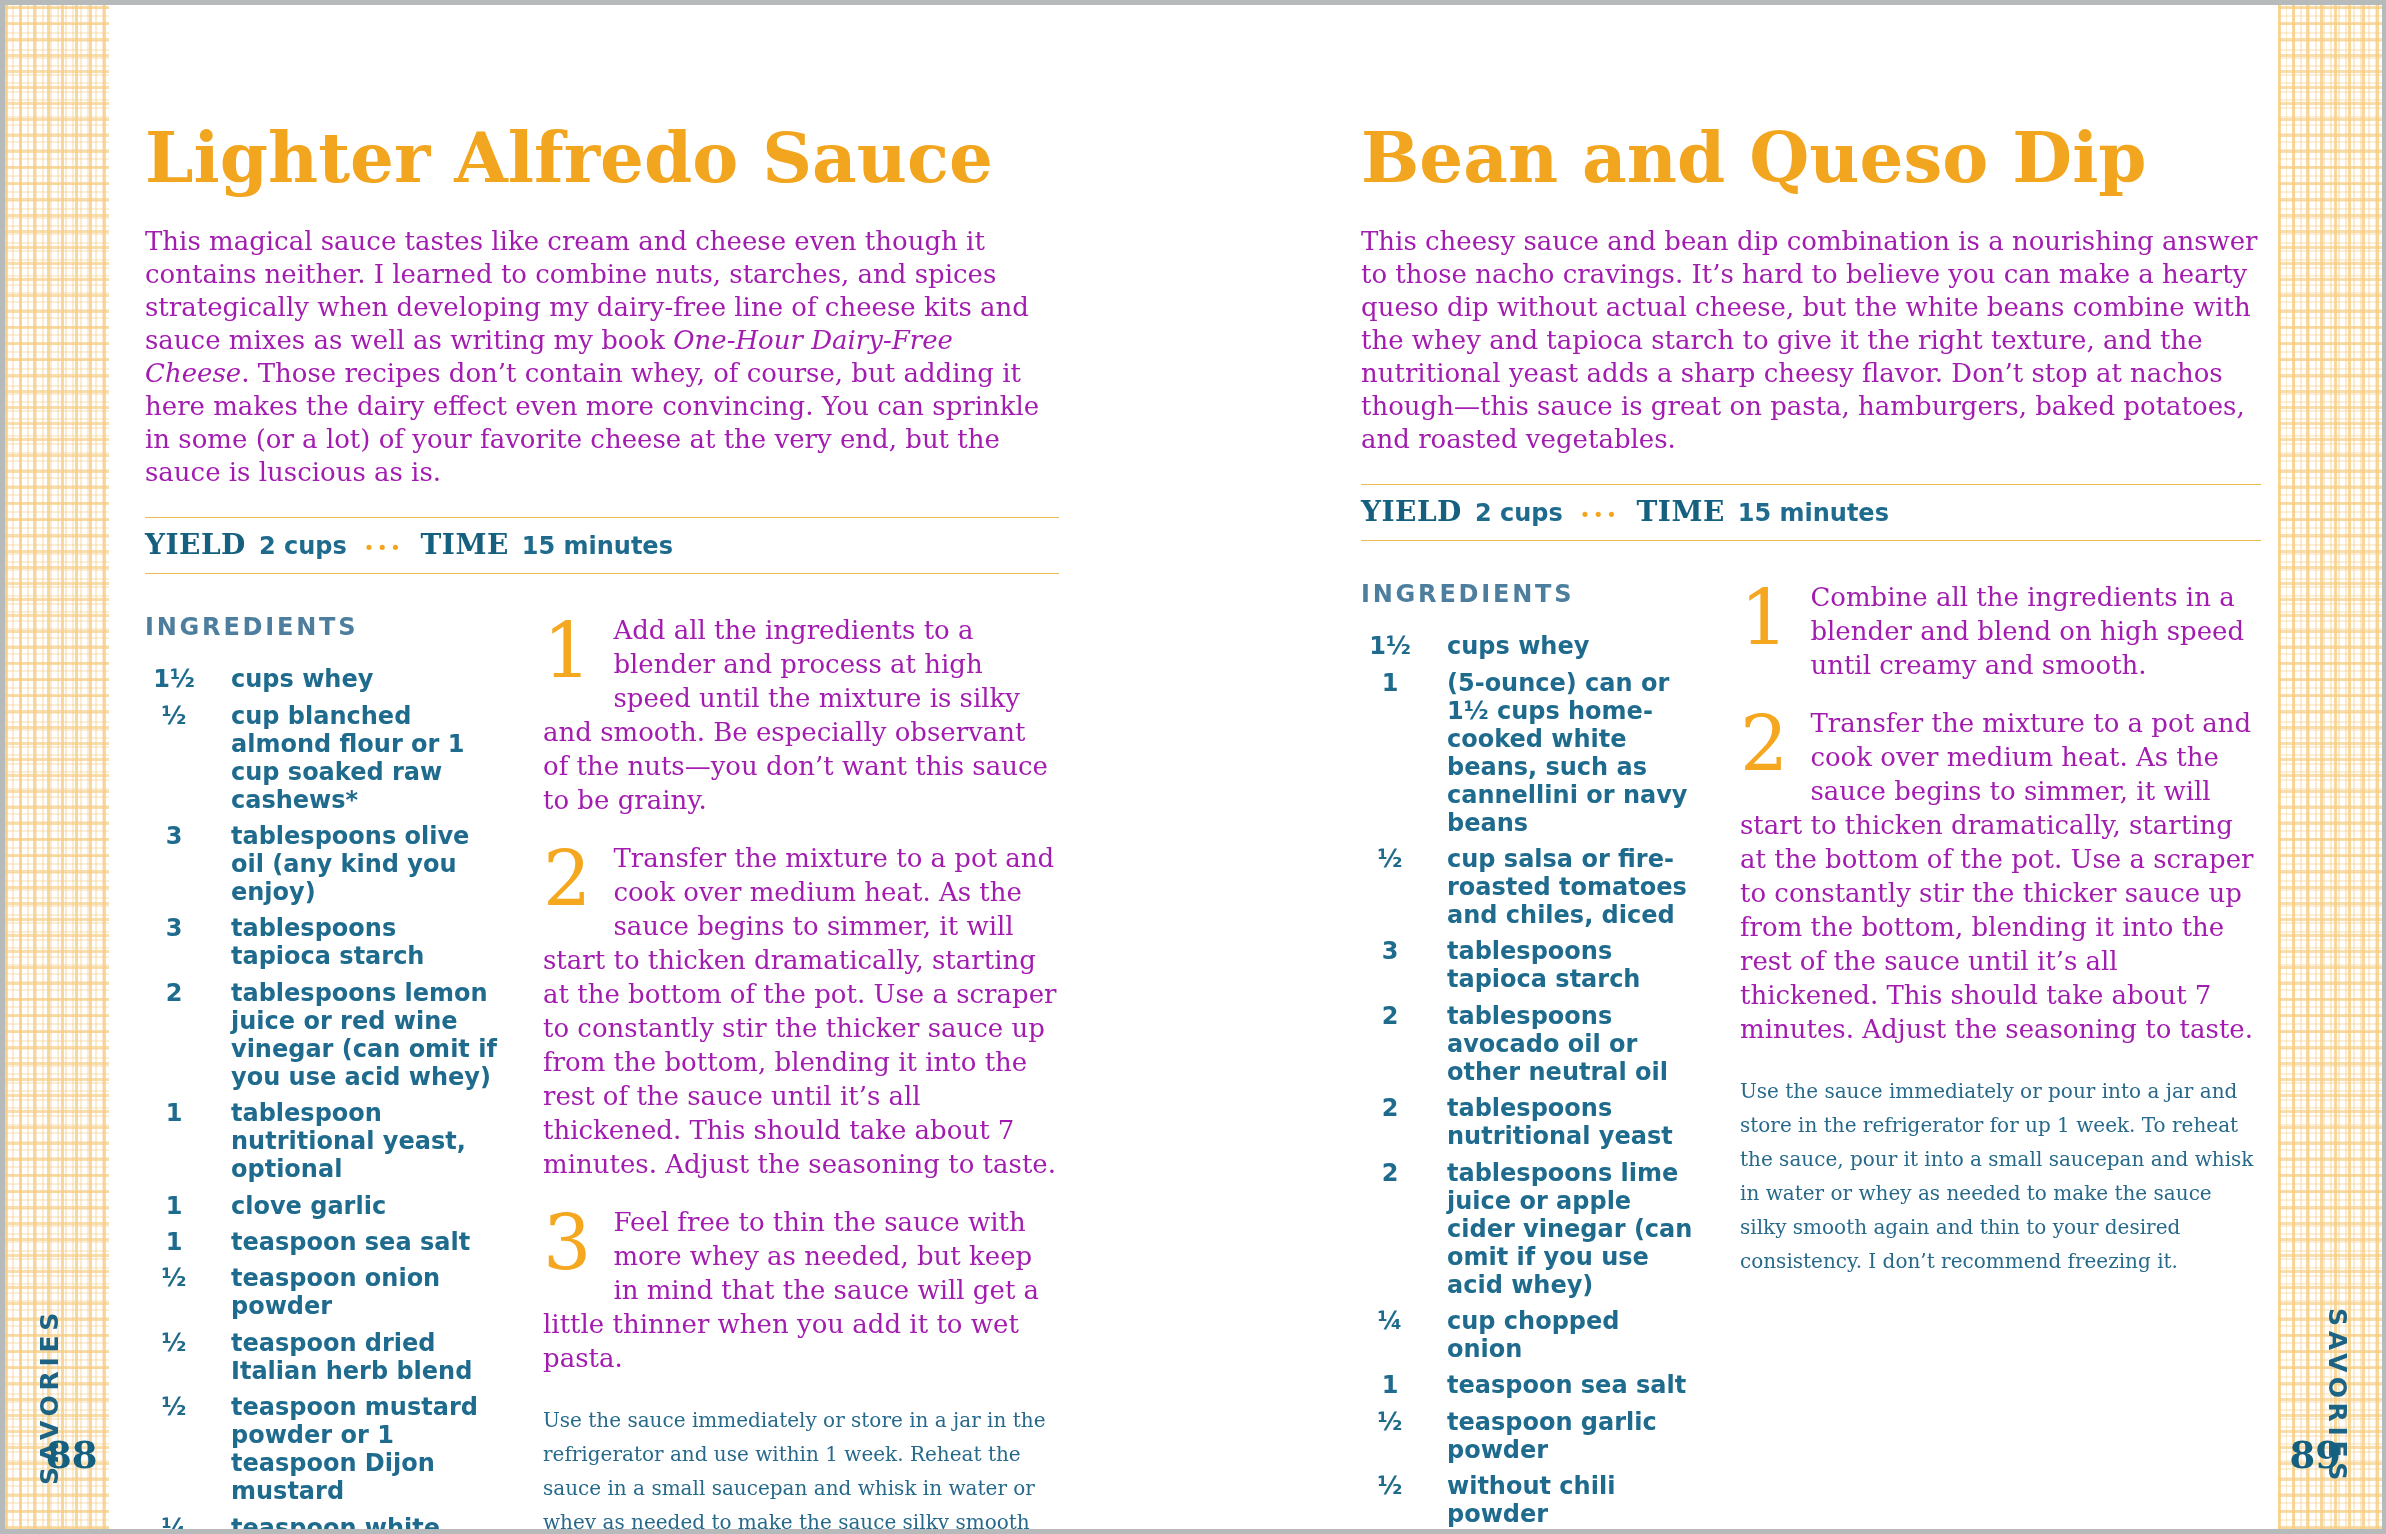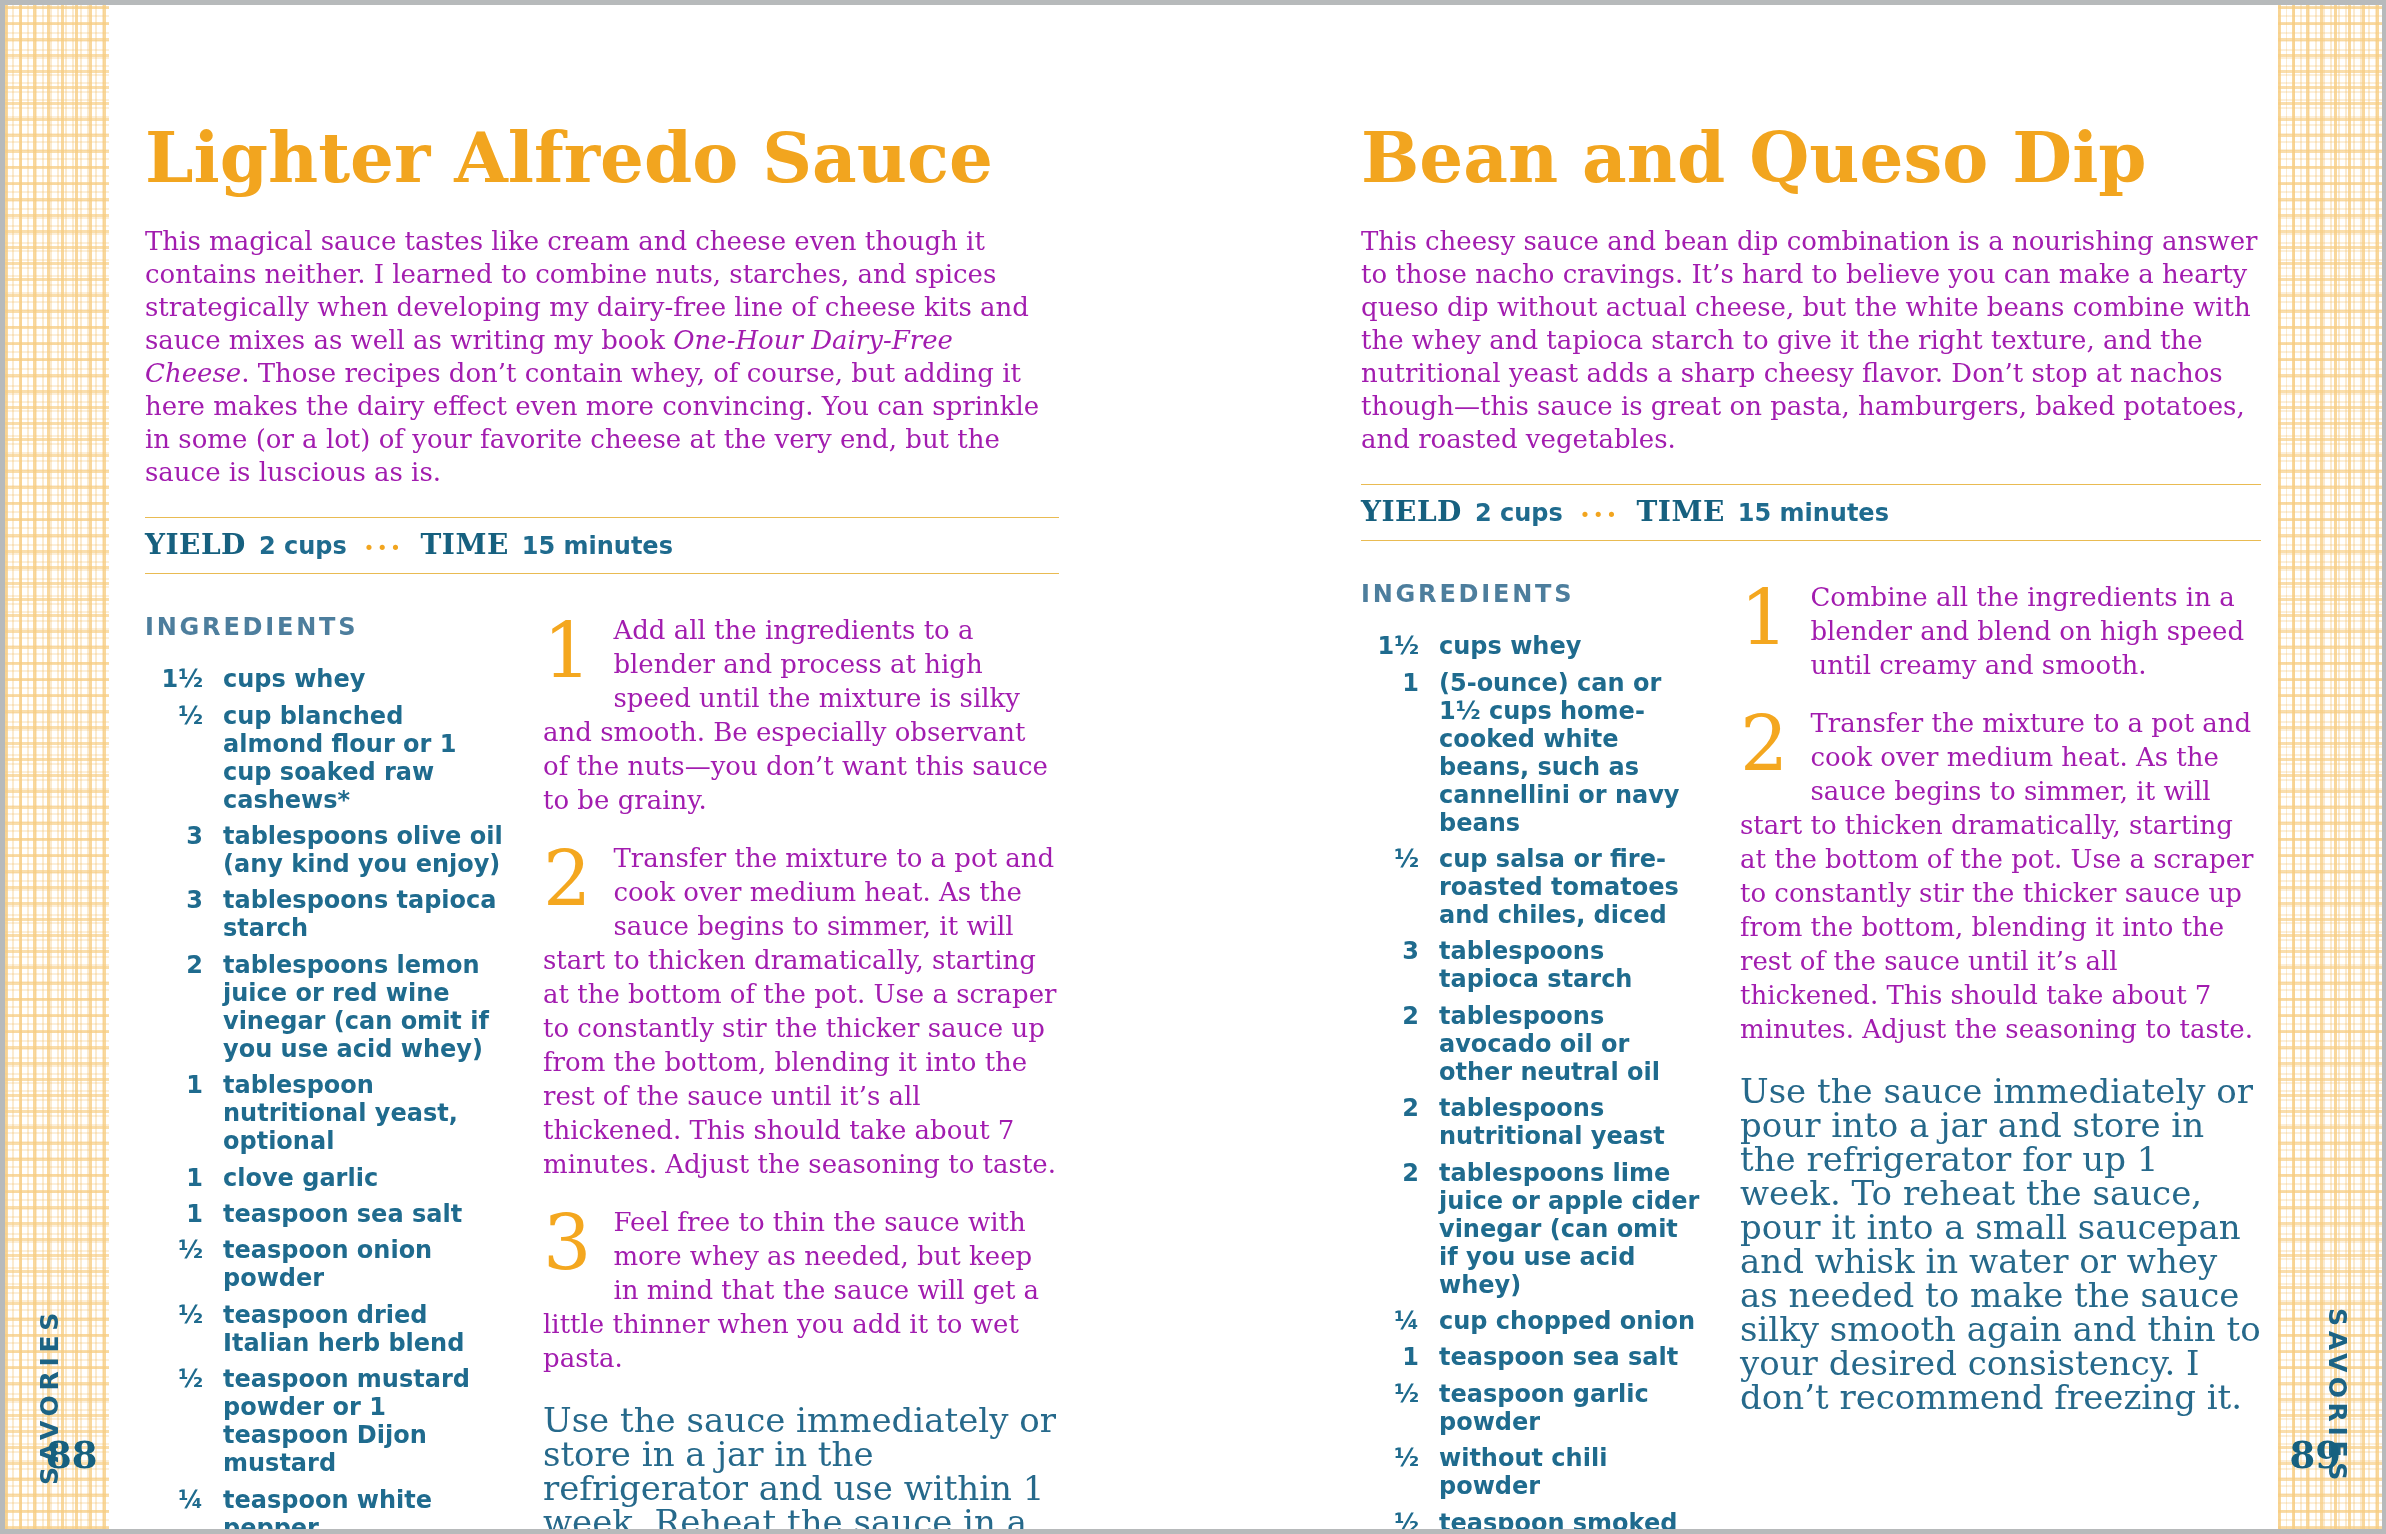--- a/index.html
+++ b/index.html
@@ -68,32 +68,32 @@
   .col-steps { flex:1; margin-left:39px; min-width:0; }
 
   .ing-head {
     margin:0 0 24px 0; font-family:"DejaVu Sans", sans-serif; font-size:24px;
     font-weight:bold; letter-spacing:2.8px; color:#4d7e9d;
   }
   .ing-row {
     display:flex; margin-bottom:8.4px; font-family:"DejaVu Sans", sans-serif;
     font-weight:bold; font-size:24px; line-height:28px; color:#1f6b8e;
   }
-  .qty { width:58px; text-align:right; margin-right:20px; flex:none; }
+  .qty { width:58px; text-align:center; margin-right:28px; flex:none; }
   .ing-text { flex:1; }
 
   .step { margin-bottom:24px; }
   .step::after { content:""; display:block; clear:both; }
   .step-num {
     float:left; width:48px; height:97px; margin-right:22.4px; text-align:center;
     font-family:"DejaVu Serif", serif; font-size:76px; line-height:75px; color:#f4a71f;
   }
   .step-text { margin:0; font-size:26px; line-height:34px; color:#a21caf; }
 
-  .closing { margin:28px 0 0 0; font-size:34px; line-height:34px; color:#26698b; }
+  .closing { margin:28px 0 0 0; font-size:20px; line-height:34px; color:#26698b; }
 </style>
 </head>
 <body>
 
 <div class="sheet">
 
   <div class="edge edge-left"></div>
   <div class="edge edge-right"></div>
 
   <div class="side-label side-left">SAVORIES</div>

